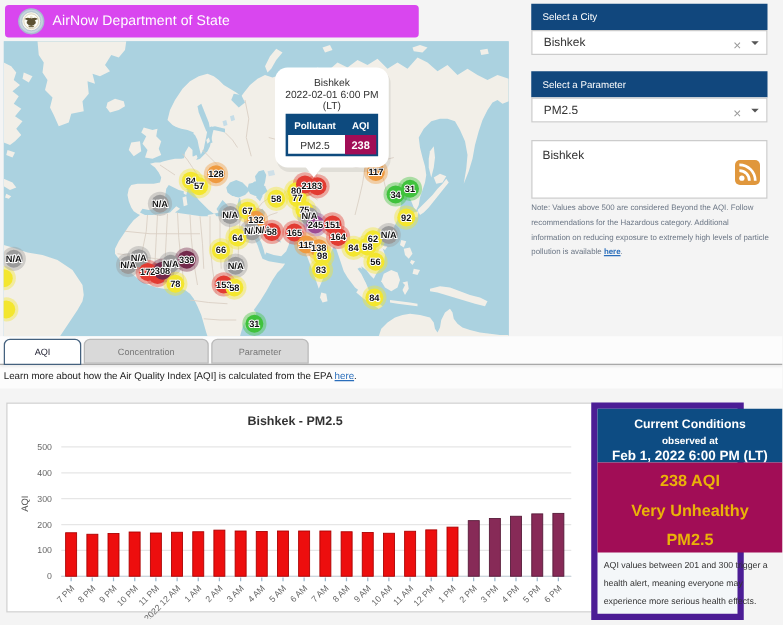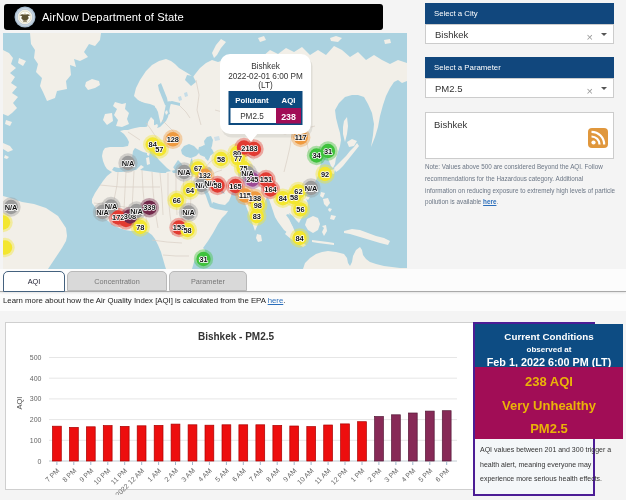--- a/index.html
+++ b/index.html
@@ -1,34 +1,34 @@
 <!DOCTYPE html>
 <html><head><meta charset="utf-8"><style>
 *{margin:0;padding:0;box-sizing:border-box}
 html,body{width:626px;height:500px;font-family:"Liberation Sans",sans-serif;background:#f4f4f4;position:relative;overflow:hidden}
 .abs{position:absolute}
-.hdr{left:4px;top:4px;width:379px;height:26px;background:#000000;border-radius:3px;color:#fff}
+.hdr{left:4px;top:4px;width:331px;height:26px;background:#d946ef;border-radius:3px;color:#fff}
 .hdr .t{position:absolute;left:38px;top:7px;font-size:11.2px;letter-spacing:0.1px}
 .whitestrip{left:0;top:269px;width:626px;height:42px;background:#fcfcfc}
 .graybottom{left:0;top:311px;width:626px;height:189px;background:#f4f4f4} .divline{left:0;top:291px;width:626px;height:1px;background:#a9a9a9;box-shadow:0 1px 2px rgba(0,0,0,0.15)}
 .rcol{left:425px;top:0;width:189px}
 .rhead{position:absolute;left:0;width:189px;height:21px;background:#11477d;color:#fff;font-size:7.8px;font-weight:normal;line-height:21px;padding-left:9px}
 .rbox{position:absolute;left:0;width:189px;height:20px;background:#fff;border:1px solid #ccc;font-size:9.5px;color:#333;line-height:19px;padding-left:9px}
 .xmark{position:absolute;right:20px;top:3px;color:#999;font-size:11px}
 .caret{position:absolute;right:6px;top:8px;width:0;height:0;border-left:3.5px solid transparent;border-right:3.5px solid transparent;border-top:3.5px solid #555}
 .rssbox{position:absolute;left:0;top:112px;width:189px;height:47px;background:#fff;border:1px solid #ccc;font-size:9.5px;color:#333;padding:6px 8px}
 .note{position:absolute;left:0;top:161px;width:199px;font-size:6.3px;color:#6b7685;line-height:11.8px}
 .note a{color:#2a6ebb;font-weight:bold}
 .tabs{left:3px;top:271px;height:20px}
 .tab{position:absolute;top:0;height:20px;background:#d9d9d9;border:1px solid #b9b9b9;border-radius:5px 5px 0 0;font-size:7.3px;color:#777;text-align:center;line-height:19px}
 .tab.on{background:#fff;border-color:#44617e;color:#223;z-index:2;height:21px}
 .learn{left:3px;top:296px;font-size:7.8px;color:#1b1b1b}
 .learn a{color:#2a6ebb}
 .chartpanel{left:5px;top:322px;width:555px;height:168px;background:#fff;border:1px solid #cfcfcf}
-.cc{left:473px;top:322px;width:122px;height:174px;border:2px solid #4c1d95;background:#f4f7f9}
+.cc{left:473px;top:322px;width:122px;height:174px;border:5px solid #4c1d95;background:#f4f7f9}
 .ccb{position:absolute;left:0;top:0;width:148px;height:43px;background:#0d4c83;color:#fff;text-align:center}
 .ccm{position:absolute;left:0;top:43px;width:148px;height:72px;background:#a10d56;color:#eab308;text-align:center;font-weight:bold;font-size:13px;line-height:23.7px;padding-top:3px}
 .cch{position:absolute;left:0;top:115px;width:148px;color:#333}
 </style></head><body>
 <div class="abs hdr">
     <svg width="22" height="22" viewBox="0 0 22 22" style="position:absolute;left:10px;top:2px">
 <circle cx="11" cy="11" r="10.5" fill="#a8bdd0"></circle>
 <circle cx="11" cy="11" r="9.3" fill="#c6d3de"></circle>
 <circle cx="11" cy="11" r="7.6" fill="#f7f5ec" stroke="#9db0c4" stroke-width="0.5"></circle>
 <circle cx="11" cy="11" r="5.9" fill="#fdfdf8" stroke="#cbc29f" stroke-width="0.5"></circle>

